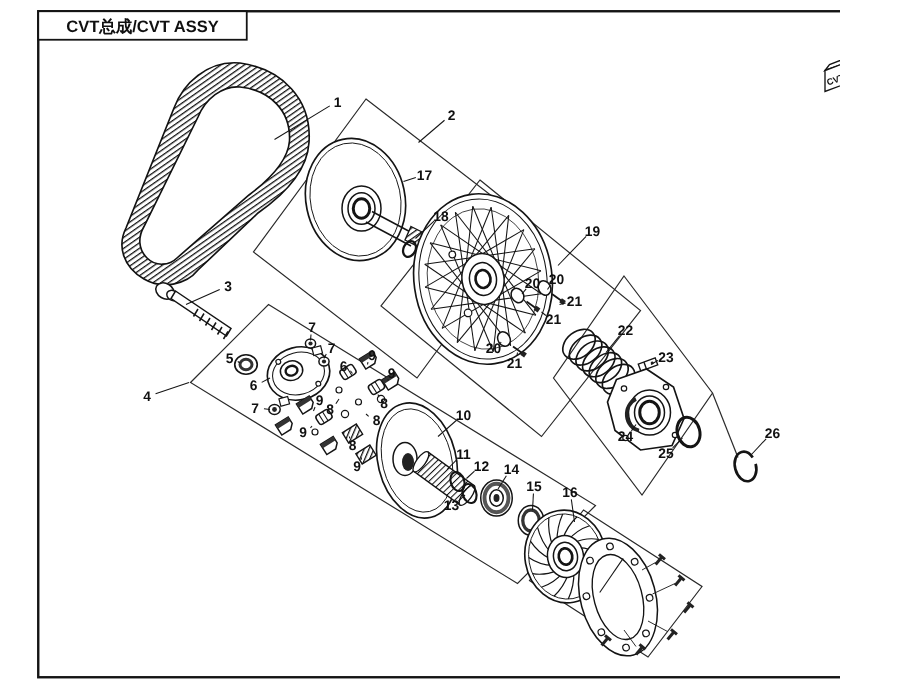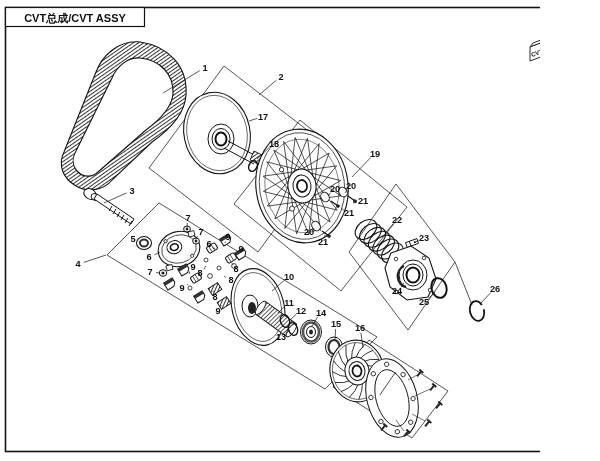--- a/index.html
+++ b/index.html
@@ -1,17 +1,17 @@
 <!DOCTYPE html>
 <html><head>
 <meta charset="utf-8">
 <style>
   html,body{margin:0;padding:0;background:#ffffff;}
   .page{position:relative;width:540px;height:461px;background:#fff;overflow:hidden;
-        font-family:"Liberation Sans", sans-serif;}
+        font-family:"Liberation Sans", sans-serif;margin-left:20px;}
   svg{display:block;}
   text{font-family:"Liberation Sans", sans-serif;}
   .title-text{font-size:11px;font-weight:bold;fill:#101010;}
   .callout{font-size:9.2px;font-weight:700;fill:#101010;}
   .icon-text{font-size:6px;font-weight:bold;fill:#101010;}
 </style>
 </head>
 <body>
 
 <div class="page">

